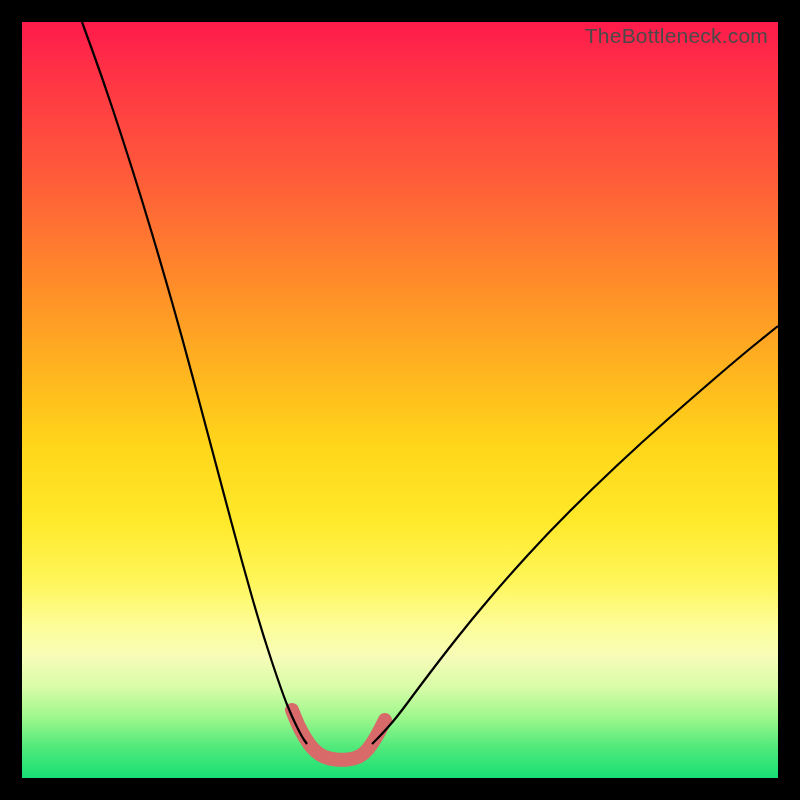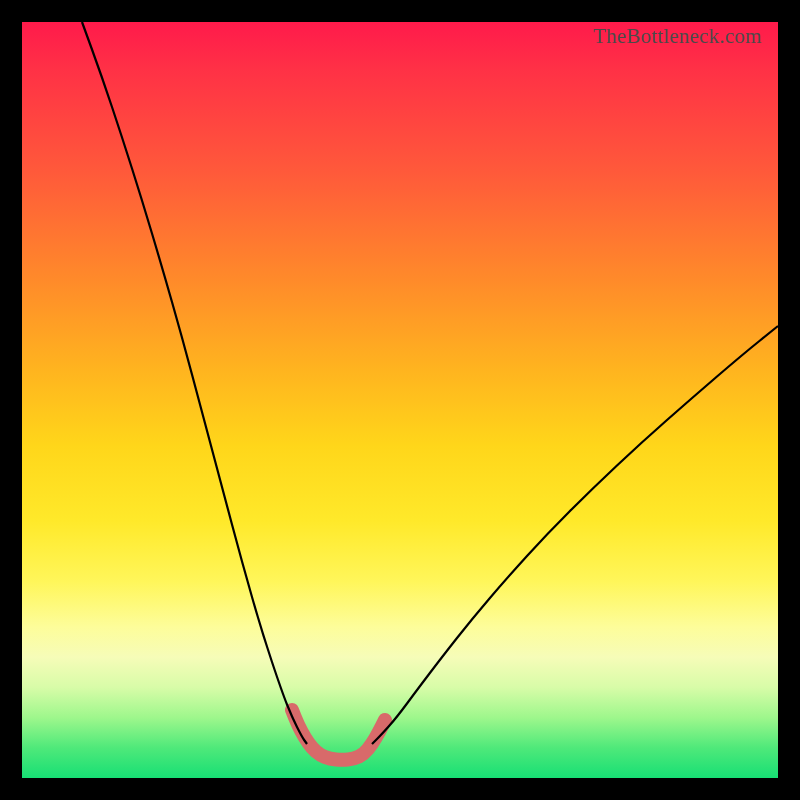--- a/index.html
+++ b/index.html
@@ -40,27 +40,26 @@
       #f6fcb8 84%,
       #d8fca8 88%,
       #9ef78c 92%,
       #4fe97a 96%,
       #17df74 100%
     );
   }
   .watermark {
     position: absolute;
     top: 2px;
-    right: 16px;
+    right: 10px;
     color: #4a4a4a;
     font-size: 21px;
     font-weight: 500;
     letter-spacing: 0.2px;
     user-select: none;
-    font-family: Liberation Serif, serif;
   }
   svg.curve {
     position: absolute;
     left: 0;
     top: 0;
     width: 756px;
     height: 756px;
     overflow: visible;
   }
 </style>

